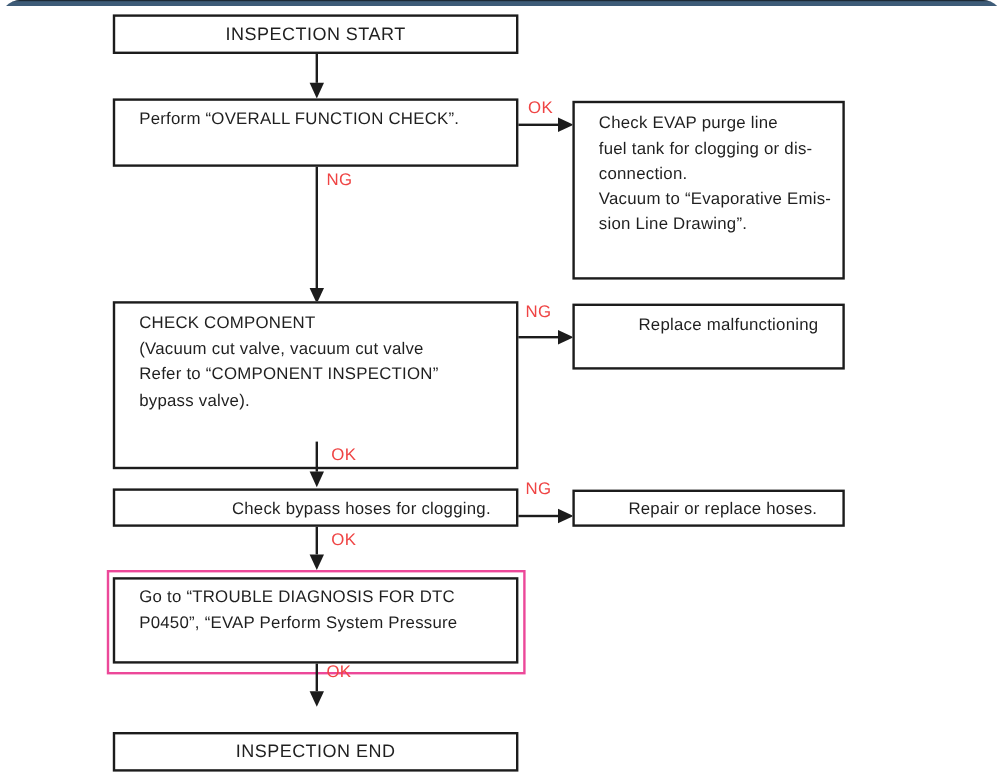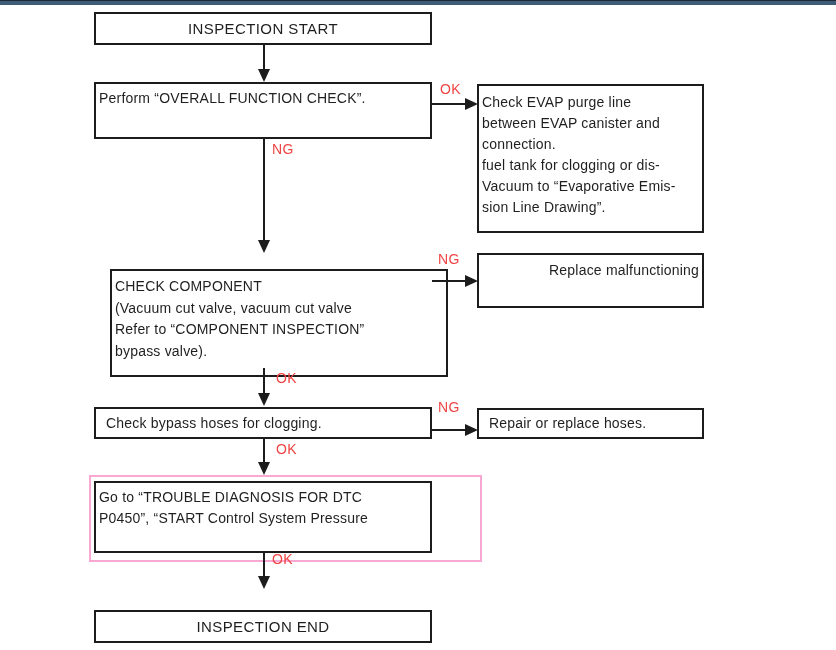--- a/index.html
+++ b/index.html
@@ -3,37 +3,38 @@
 <meta charset="utf-8">
 <style>
   html,body{margin:0;padding:0;background:#ffffff;}
   .canvas{
     position:relative;
     width:836px;height:650px;
     background:#ffffff;
     font-family:"Liberation Sans","DejaVu Sans",sans-serif;
     color:#1f1f1f;
     overflow:hidden;
+    border-radius:17px;
   }
   .topbar{
     position:absolute;left:0;top:0;width:836px;height:5px;
     background:#3e5c78;border-top:1px solid #1d2a35;box-sizing:border-box;
   }
   .box{
     position:absolute;
     border:2px solid #1c1c1c;
     background:#ffffff;
     box-sizing:border-box;
     font-size:14px;
     letter-spacing:0.2px;
     line-height:21px;
   }
-  .box.padded{padding:4px 3px;}
+  .box.padded{padding:4px 20px;}
   .box.centered{display:flex;align-items:center;justify-content:center;font-size:15px;letter-spacing:0.4px;}
-  .box.vcenter{display:flex;align-items:center;padding:0 10px;}
+  .box.vcenter{display:flex;align-items:center;padding:0 21px;justify-content:flex-end;}
   .box .ln{white-space:nowrap;}
   .hline{position:absolute;height:2px;background:#1c1c1c;}
   .vline{position:absolute;width:2px;background:#1c1c1c;}
   .ah-down{
     position:absolute;width:0;height:0;
     border-left:6px solid transparent;border-right:6px solid transparent;
     border-top:13px solid #1c1c1c;
   }
   .ah-right{
     position:absolute;width:0;height:0;
@@ -43,22 +44,22 @@
   .edge-label{
     position:absolute;
     font-size:14px;
     letter-spacing:0.3px;
     color:#ef4444;
     background:transparent;
     z-index:5;
   }
   .highlight{
     position:absolute;
-    left:89px;top:475px;width:393px;height:87px;
-    border:2px solid #f9a8d4;
+    left:89px;top:475px;width:349px;height:87px;
+    border:2px solid #ec4899;
     box-sizing:border-box;
     background:transparent;
     z-index:2;
   }
   .highlight .inner{
     position:absolute;left:3px;top:4px;width:338px;height:72px;
   }
 </style>
 </head>
 <body>
@@ -77,32 +78,31 @@
   <div class="box padded" style="left:94px;top:82px;width:338px;height:57px;">
     <div class="ln">Perform “OVERALL FUNCTION CHECK”.</div>
   </div>
 
   <div class="edge-label" style="left:440px;top:81px;">OK</div>
   <div class="hline" style="left:432px;top:103px;width:34px;"></div>
   <div class="ah-right" style="left:465px;top:98px;"></div>
 
   <div class="box padded" style="left:477px;top:84px;width:227px;height:149px;padding-top:6px;">
     <div class="ln">Check EVAP purge line</div>
-    <div class="ln">between EVAP canister and</div>
+    <div class="ln">fuel tank for clogging or dis-</div>
     <div class="ln">connection.</div>
-    <div class="ln">fuel tank for clogging or dis-</div>
     <div class="ln">Vacuum to “Evaporative Emis-</div>
     <div class="ln">sion Line Drawing”.</div>
   </div>
 
   <div class="edge-label" style="left:272px;top:141px;">NG</div>
   <div class="vline" style="left:263px;top:139px;height:101px;"></div>
   <div class="ah-down" style="left:258px;top:240px;"></div>
 
-  <div class="box padded" style="left:94px;top:269px;width:338px;height:108px;padding-top:5px;line-height:21.5px;margin-left:16px;">
+  <div class="box padded" style="left:94px;top:251px;width:338px;height:140px;padding-top:5px;line-height:21.5px;">
     <div class="ln">CHECK COMPONENT</div>
     <div class="ln">(Vacuum cut valve, vacuum cut valve</div>
     <div class="ln">Refer to “COMPONENT INSPECTION”</div>
     <div class="ln">bypass valve).</div>
   </div>
 
   <div class="edge-label" style="left:438px;top:251px;">NG</div>
   <div class="hline" style="left:432px;top:280px;width:34px;"></div>
   <div class="ah-right" style="left:465px;top:275px;"></div>
 
@@ -126,21 +126,21 @@
     <span class="ln">Repair or replace hoses.</span>
   </div>
 
   <div class="edge-label" style="left:276px;top:441px;">OK</div>
   <div class="vline" style="left:263px;top:439px;height:23px;"></div>
   <div class="ah-down" style="left:258px;top:462px;"></div>
 
   <div class="highlight">
     <div class="inner box padded" style="left:3px;top:4px;width:338px;height:72px;padding-top:4px;">
       <div class="ln">Go to “TROUBLE DIAGNOSIS FOR DTC</div>
-      <div class="ln">P0450”, “START Control System Pressure</div>
+      <div class="ln">P0450”, “EVAP Perform System Pressure</div>
     </div>
   </div>
 
   <div class="edge-label" style="left:272px;top:551px;">OK</div>
   <div class="vline" style="left:263px;top:553px;height:23px;z-index:3;"></div>
   <div class="ah-down" style="left:258px;top:576px;"></div>
 
   <div class="box centered" style="left:94px;top:590px;width:338px;height:33px;margin-top:20px;">
     <span class="ln">INSPECTION END</span>
   </div>

